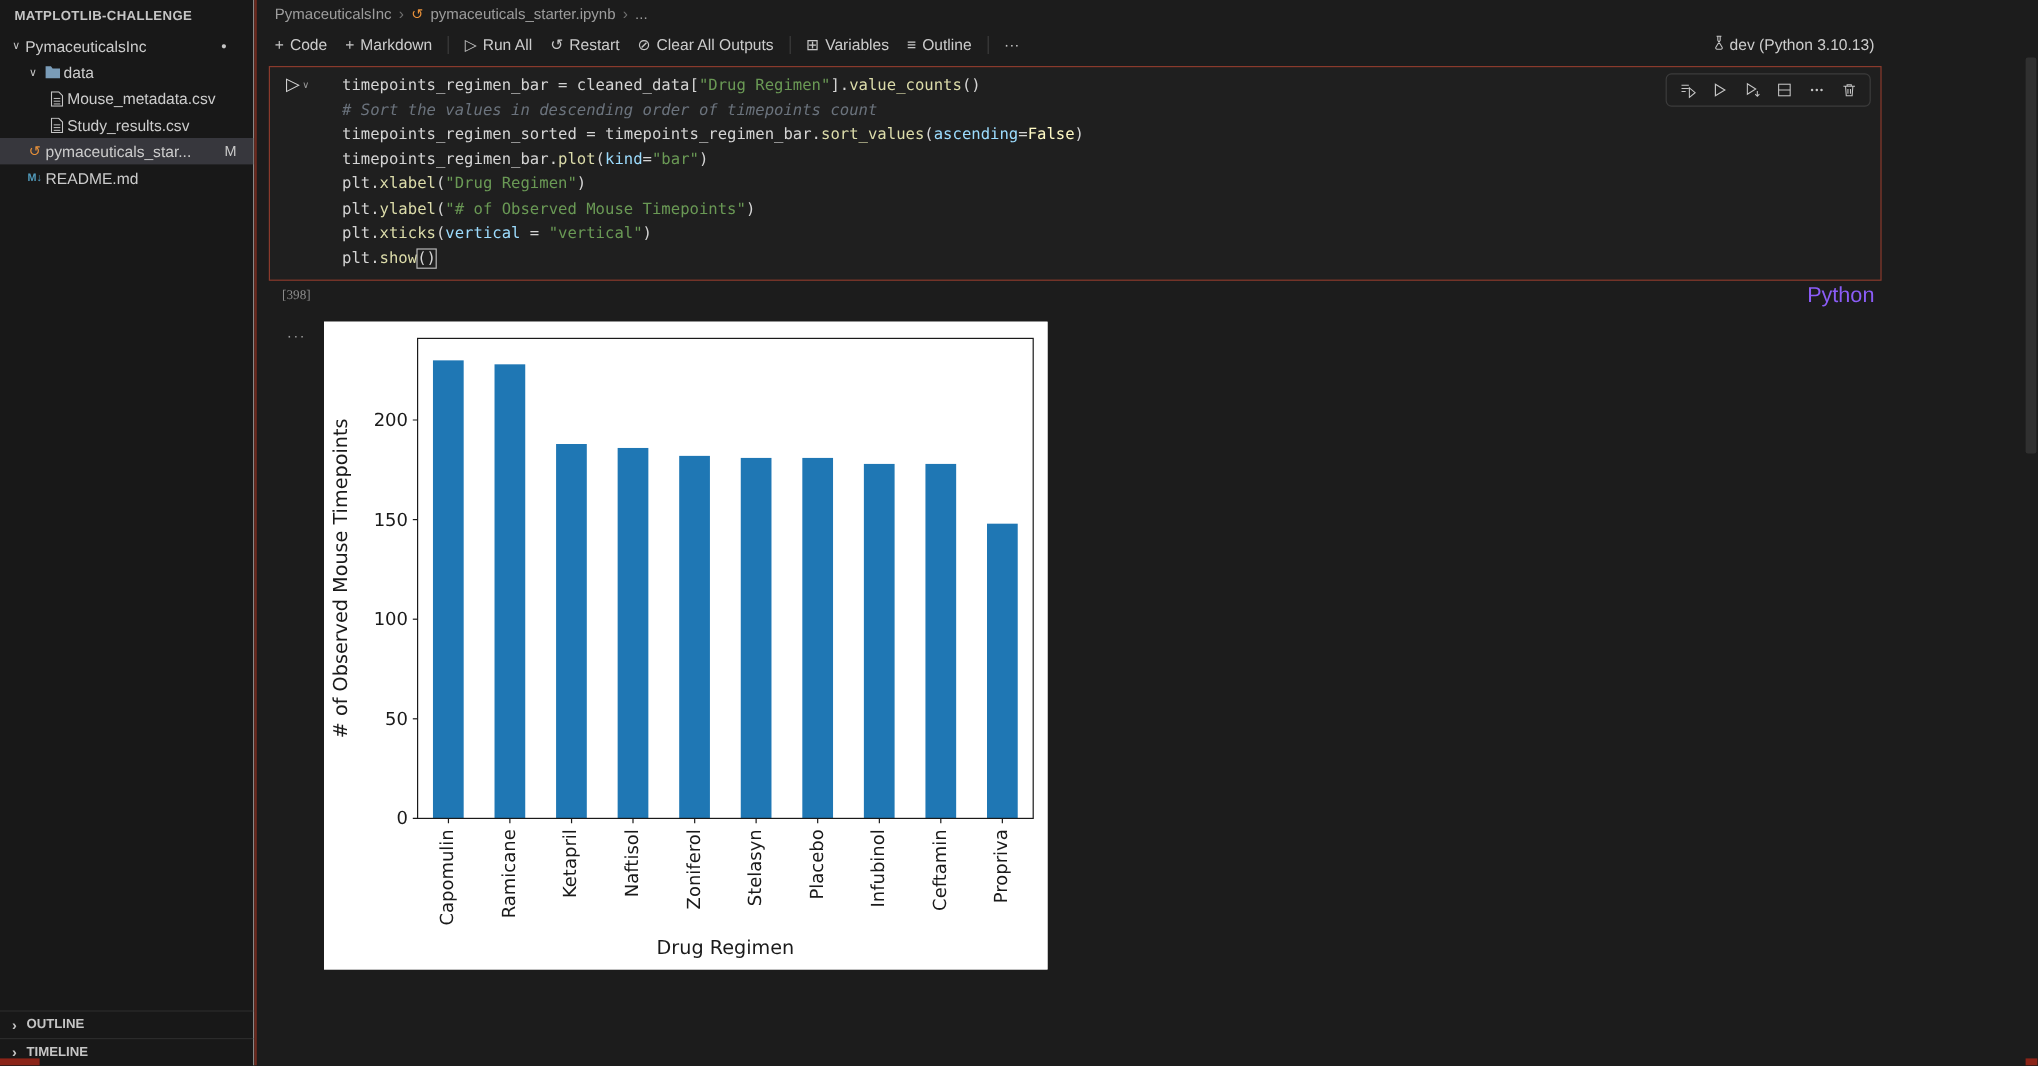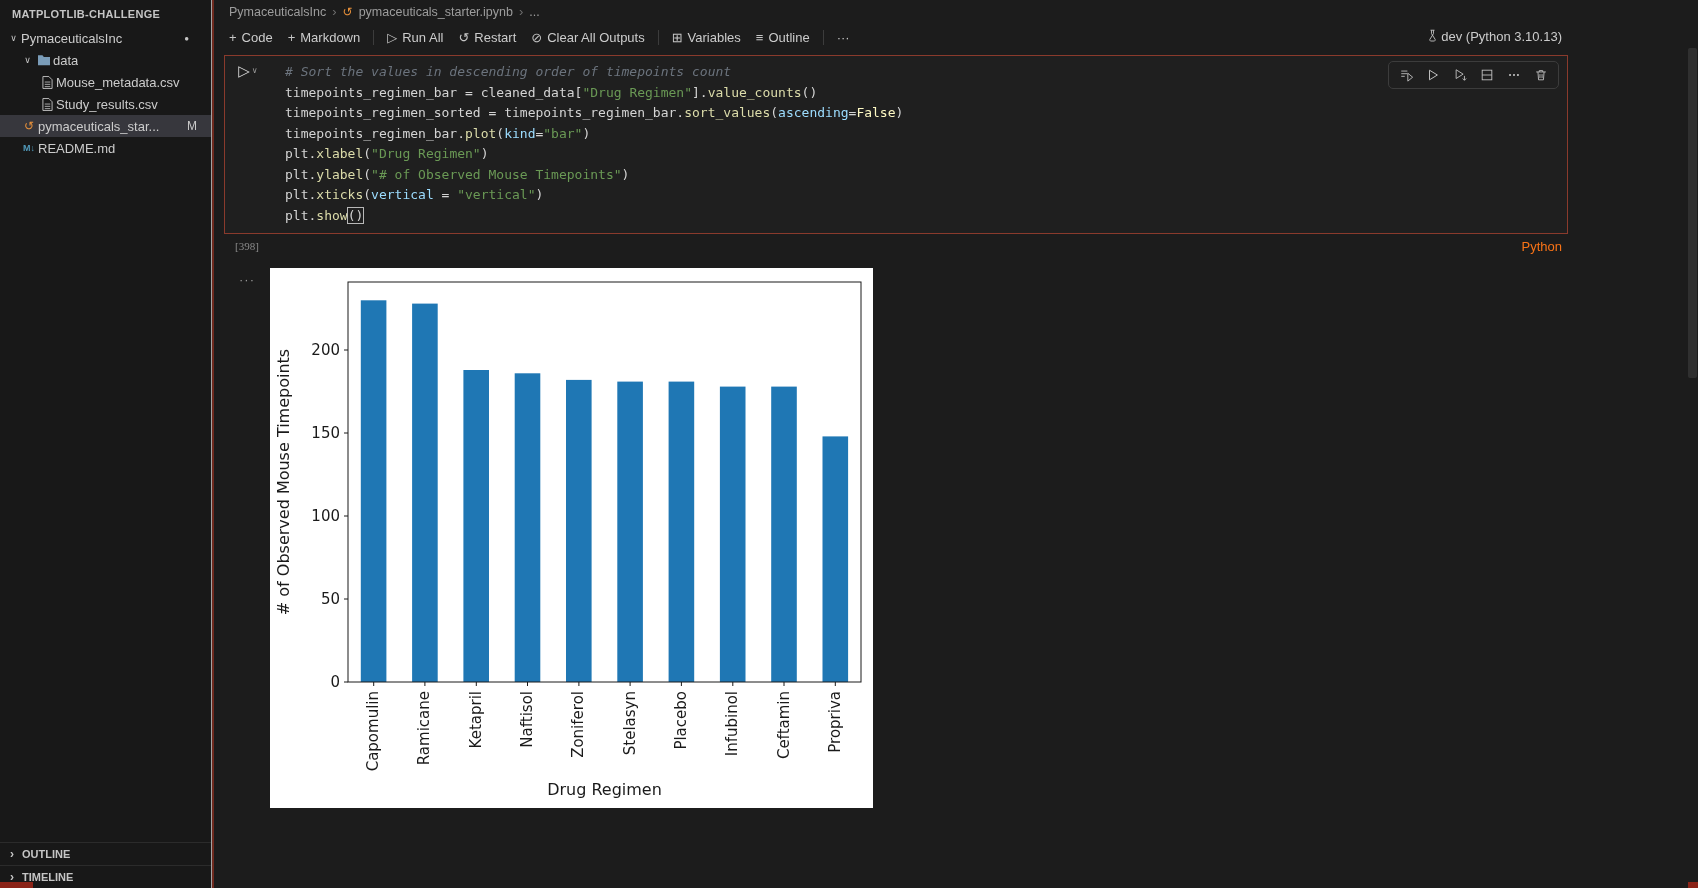--- a/index.html
+++ b/index.html
@@ -24,21 +24,21 @@
   
   .main{flex:1;display:flex;flex-direction:column;background:#1c1c1c;border-left:2px solid #6e2a1f;position:relative;min-width:0}
   .breadcrumb{height:23px;display:flex;align-items:center;gap:6px;padding-left:15px;font-size:12.5px;color:#9d9d9d}
   .bc-item{cursor:pointer}
   .bc-sep{color:#6f6f6f;font-size:13px}
   .bc-nb-icon{color:#e8913a;font-size:12px}
   .nb-toolbar{height:28px;display:flex;align-items:center;padding:0 136px 0 8px;gap:1px}
   .tb-item{display:flex;align-items:center;gap:5px;padding:3px 7px;border-radius:4px;cursor:pointer;color:#cccccc;white-space:nowrap}
   .tb-glyph{color:#c5c5c5;font-size:13px;line-height:1}
   .tb-sep{width:1px;height:15px;background:#3c3c3c;margin:0 5px;flex:0 0 auto}
-  .tb-right{margin-left:auto;display:flex;gap:2px;cursor:pointer}
+  .tb-right{margin-left:auto;display:flex;align-items:center;gap:2px;cursor:pointer}
 
   
   .nb-scroll{flex:1;padding:4px 130px 0 10px;position:relative;overflow:hidden}
   .cell-box{position:relative;display:flex;border:1px solid #8a3a2c;background:#1f1f1f}
   .run-gutter{width:46px;flex:0 0 auto;padding-top:7px;text-align:center}
   .run-btn{display:inline-flex;align-items:center;cursor:pointer;color:#d7d7d7}
   .run-btn .play{font-size:15px;line-height:1}
   .run-btn .caret{font-size:8px;color:#9a9a9a;margin-left:2px}
   .code-area{flex:1;padding:6px 8px 7px 14px;font-family:"DejaVu Sans Mono","Liberation Mono",monospace;font-size:13px;line-height:20.5px;cursor:text;min-width:0}
   .code-line{white-space:pre}
@@ -47,21 +47,21 @@
   .tk-pun{color:#d4d4d4}
   .tk-fn{color:#dcdcaa}
   .tk-str{color:#6a9955}
   .tk-param{color:#9cdcfe}
   .tk-kw{color:#fef9c3}
   .tk-com{color:#6b737d;font-style:italic}
   .cell-toolbar{position:absolute;top:5px;right:8px;display:flex;align-items:center;gap:3px;background:#1f1f1f;border:1px solid #3c3c3c;border-radius:5px;padding:3px 5px}
   .ct-icon{width:24px;height:20px;display:flex;align-items:center;justify-content:center;border-radius:3px;cursor:pointer}
   .cell-footer{display:flex;align-items:center;height:20px;margin-top:2px}
   .exec-count{width:46px;text-align:center;font-family:Liberation Serif, serif;font-size:11px;color:#8b8b8b}
-  .lang-label{margin-left:auto;font-size:13px;color:#f97316;padding-right:6px;cursor:pointer}
+  .lang-label{margin-left:auto;font-size:18px;color:#8b5cf6;padding-right:6px;cursor:pointer}
   .output-row{display:flex;margin-top:12px}
   .output-gutter{width:46px;flex:0 0 auto;text-align:center;color:#9a9a9a;font-size:13px;padding-top:4px;letter-spacing:1px}
   .output-gutter span{cursor:pointer}
   .figure{width:603px;height:540px;background:#ffffff;flex:0 0 auto}
 
   
   .vscrollbar{position:absolute;top:0;right:0;width:12px;height:100%;}
   .vthumb{position:absolute;top:48px;right:1px;width:9px;height:330px;background:#424242;opacity:.55;border-radius:2px}
   .accent-left{position:absolute;left:0;bottom:0;width:33px;height:6px;background:#8b2418}
   .accent-right{position:absolute;right:0;bottom:0;width:10px;height:6px;background:#8b2418}
@@ -194,22 +194,22 @@
 
       <div class="cell-box">
         <div class="run-gutter">
           <span class="run-btn">
             <span class="play">▷</span>
               <span class="caret">∨</span>
           </span>
         </div>
         <div class="code-area">
           <div id="code-lines">
+              <div class="code-line"><span class="tk-var">timepoints_regimen_bar</span><span class="tk-pun"> = </span><span class="tk-var">cleaned_data</span><span class="tk-pun">[</span><span class="tk-str">"Drug Regimen"</span><span class="tk-pun">].</span><span class="tk-fn">value_counts</span><span class="tk-pun">()</span></div>
               <div class="code-line"><span class="tk-com"># Sort the values in descending order of timepoints count</span></div>
-              <div class="code-line"><span class="tk-var">timepoints_regimen_bar</span><span class="tk-pun"> = </span><span class="tk-var">cleaned_data</span><span class="tk-pun">[</span><span class="tk-str">"Drug Regimen"</span><span class="tk-pun">].</span><span class="tk-fn">value_counts</span><span class="tk-pun">()</span></div>
               <div class="code-line"><span class="tk-var">timepoints_regimen_sorted</span><span class="tk-pun"> = </span><span class="tk-var">timepoints_regimen_bar</span><span class="tk-pun">.</span><span class="tk-fn">sort_values</span><span class="tk-pun">(</span><span class="tk-param">ascending</span><span class="tk-pun">=</span><span class="tk-kw">False</span><span class="tk-pun">)</span></div>
               <div class="code-line"><span class="tk-var">timepoints_regimen_bar</span><span class="tk-pun">.</span><span class="tk-fn">plot</span><span class="tk-pun">(</span><span class="tk-param">kind</span><span class="tk-pun">=</span><span class="tk-str">"bar"</span><span class="tk-pun">)</span></div>
               <div class="code-line"><span class="tk-var">plt</span><span class="tk-pun">.</span><span class="tk-fn">xlabel</span><span class="tk-pun">(</span><span class="tk-str">"Drug Regimen"</span><span class="tk-pun">)</span></div>
               <div class="code-line"><span class="tk-var">plt</span><span class="tk-pun">.</span><span class="tk-fn">ylabel</span><span class="tk-pun">(</span><span class="tk-str">"# of Observed Mouse Timepoints"</span><span class="tk-pun">)</span></div>
               <div class="code-line"><span class="tk-var">plt</span><span class="tk-pun">.</span><span class="tk-fn">xticks</span><span class="tk-pun">(</span><span class="tk-param">vertical</span><span class="tk-pun"> = </span><span class="tk-str">"vertical"</span><span class="tk-pun">)</span></div>
               <div class="code-line"><span class="tk-var">plt</span><span class="tk-pun">.</span><span class="tk-fn">show</span><span class="tk-pun">()</span></div>
             </div>
         </div>
         <div class="cell-toolbar" id="cell-toolbar">
             <span class="ct-icon">

